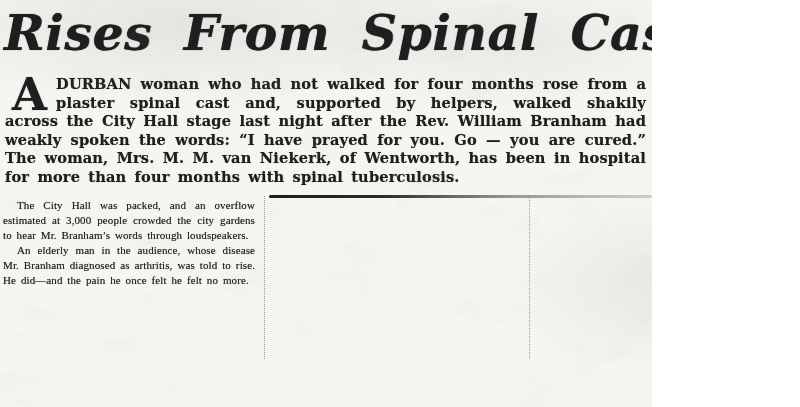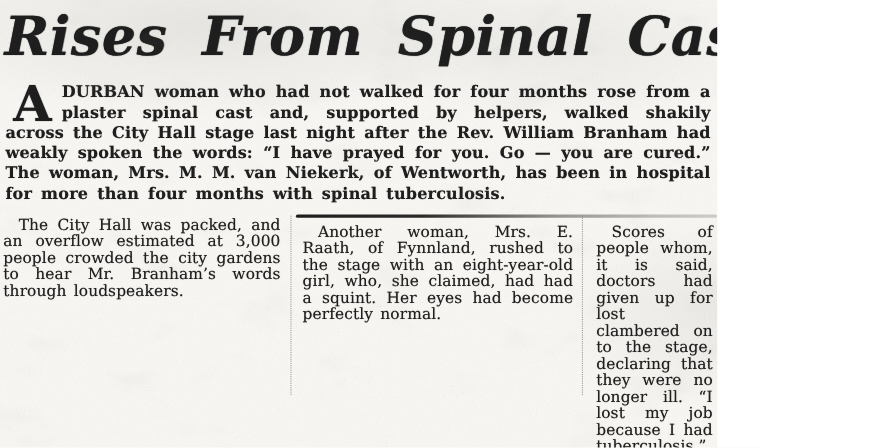--- a/index.html
+++ b/index.html
@@ -75,27 +75,28 @@
     top: -1px;
     height: 3px;
     border-radius: 2px;
     background: linear-gradient(to right,
       #1d1d1d, #2b2b2b 30%,
       rgba(70,70,68,0.55) 62%,
       rgba(95,95,92,0.38) 85%,
       rgba(110,110,106,0.30));
   }
   .col {
-    font-size: 14px;
+    font-size: 11px;
     line-height: 15px;
     text-align: justify;
     word-spacing: 2px;
     letter-spacing: 0.1px;
     filter: blur(0.2px);
     text-shadow: 0 0 0.7px rgba(35,35,35,0.6);
+    font-family: Liberation Serif, serif;
   }
   .col p { margin: 0; text-indent: 14px; }
   .col-1 { width: 252px; padding: 2px 8px 0 3px; }
   .col-2 { width: 246px; padding: 8px 7px 0 9px; }
   .col-3 { flex: 1; padding: 8px 4px 0 11px; }
   .divider {
     width: 0;
     border-left: 1px dotted #8e8c85;
     margin: 0 1px;
     opacity: 0.85;
@@ -112,33 +113,30 @@
 
   <div class="lead">
     <span class="dropcap">A</span><span>DURBAN woman who had not walked for four months rose from a plaster spinal cast and, supported by helpers, walked shakily across the City Hall stage last night after the Rev. William Branham had weakly spoken the words: “I have prayed for you.  Go — you are cured.”  The woman, Mrs. M. M. van Niekerk, of Wentworth, has been in hospital for more than four months with spinal tuberculosis.</span>
   </div>
 
   <div class="cols">
     <div class="toprule"></div>
 
     <div class="col col-1">
       <p>The City Hall was packed, and an overflow estimated at 3,000 people crowded the city gardens to hear Mr. Branham’s words through loudspeakers.</p>
+      <p>An elderly man in the audience, whose disease Mr. Branham diagnosed as arthritis, was told to rise.  He did—and the pain he once felt he felt no more.</p>
     </div>
 
     <div class="divider"></div>
 
     <div class="col col-2">
-      <p>Another woman, Mrs. E. Raath, of Fynnland, rushed to the stage with an eight-year-old girl, who, she claimed, had had a squint. Her eyes had become perfectly normal.</p>
     </div>
 
     <div class="divider"></div>
 
-    <div class="col col-3">
-      <p>Scores of people whom, it is said, doctors had given up for lost clambered on to the stage, declaring that they were no longer ill.  “I lost my job because I had tuberculosis,” said one. “Tomorrow I shall look for another job.”</p>
-    </div>
   </div>
 
   <svg class="grain" width="800" height="407" aria-hidden="true">
     <defs>
       <filter id="fineGrain" x="0" y="0" width="100%" height="100%">
         <feTurbulence type="fractalNoise" baseFrequency="0.55" numOctaves="2" seed="3"></feTurbulence>
         <feColorMatrix type="matrix" values="0 0 0 0 0.28
                   0 0 0 0 0.27
                   0 0 0 0 0.26
                   0 0 0 1.1 -0.72"></feColorMatrix>

